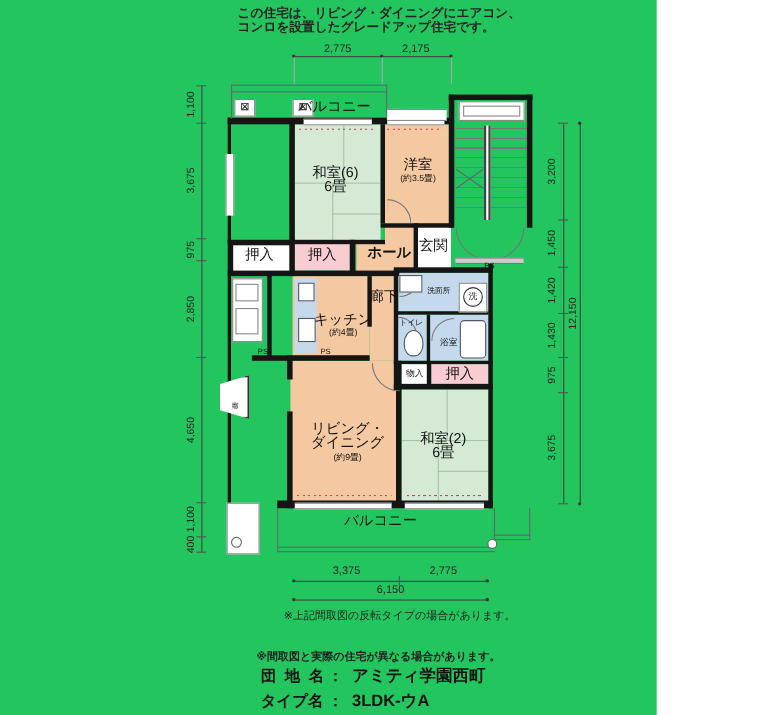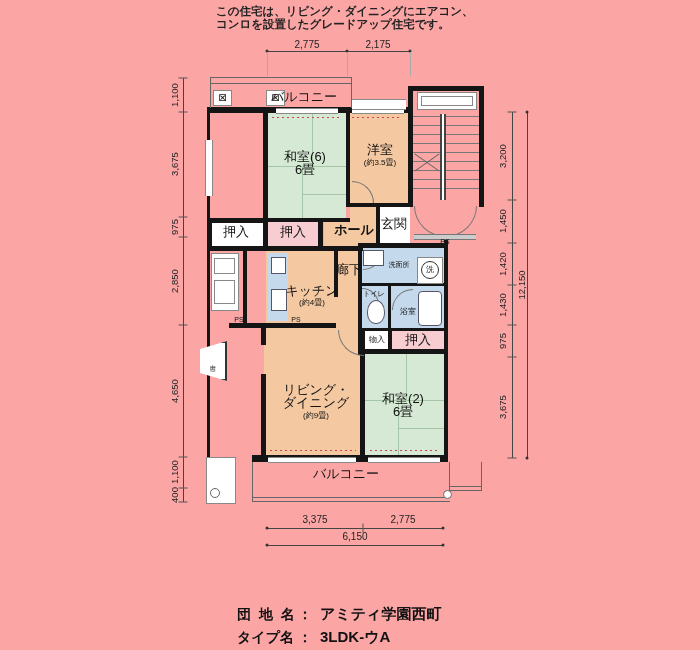--- a/index.html
+++ b/index.html
@@ -1,16 +1,16 @@
 <!DOCTYPE html>
 <html><head>
 <meta charset="utf-8">
 <style>
   html,body{margin:0;padding:0;background:#fff;}
-  #stage{position:relative;width:700px;height:650px;background:#fca5a5;overflow:hidden;
+  #stage{position:relative;width:597px;height:650px;background:#22c55e;overflow:hidden;
          font-family:"Liberation Sans","DejaVu Sans",sans-serif;color:#111;}
   .abs{position:absolute;}
   .w{position:absolute;background:#151515;}
   .room{position:absolute;}
   .lbl{position:absolute;transform:translate(-50%,-50%);font-size:13px;line-height:1.3;
        color:#111;white-space:nowrap;text-align:center;}
   .s7{font-size:7px;} .s8{font-size:8px;} .s10{font-size:10px;}
   .vtxt{position:absolute;transform:translate(-50%,-50%) rotate(-90deg);font-size:9.5px;
         color:#222;white-space:nowrap;}
   .hdim{position:absolute;transform:translateX(-50%);font-size:10px;color:#222;white-space:nowrap;}
@@ -232,20 +232,22 @@
   <div class="lbl s8" style="left:377px;top:340px;">物入</div>
   <div class="lbl" style="left:418px;top:340px;">押入</div>
   <div class="lbl" style="left:316px;top:390px;">リビング・</div>
   <div class="lbl" style="left:316px;top:403px;">ダイニング</div>
   <div class="lbl s8" style="left:316px;top:416px;">(約9畳)</div>
   <div class="lbl" style="left:403px;top:399px;">和室(2)</div>
   <div class="lbl" style="left:403px;top:412px;">6畳</div>
   <div class="lbl s7" style="left:239px;top:320px;">PS</div>
   <div class="lbl s7" style="left:296px;top:320px;">PS</div>
 
+  <div class="txt s10" style="left:258px;top:553px;color:#222;">※上記間取図の反転タイプの場合があります。</div>
+  <div class="txt s10" style="left:233px;top:590px;font-weight:600;color:#222;">※間取図と実際の住宅が異なる場合があります。</div>
 
   <div class="txt" style="left:237px;top:606px;font-size:14px;font-weight:bold;letter-spacing:2px;">団 地 名</div>
   <div class="txt" style="left:298px;top:606px;font-size:14px;font-weight:bold;">：</div>
   <div class="txt" style="left:320px;top:605px;font-size:15px;font-weight:bold;">アミティ学園西町</div>
   <div class="txt" style="left:237px;top:629px;font-size:14px;font-weight:bold;">タイプ名</div>
   <div class="txt" style="left:298px;top:629px;font-size:14px;font-weight:bold;">：</div>
   <div class="txt" style="left:320px;top:628px;font-size:15px;font-weight:bold;">3LDK-ウA</div>
 
 </div>
 

